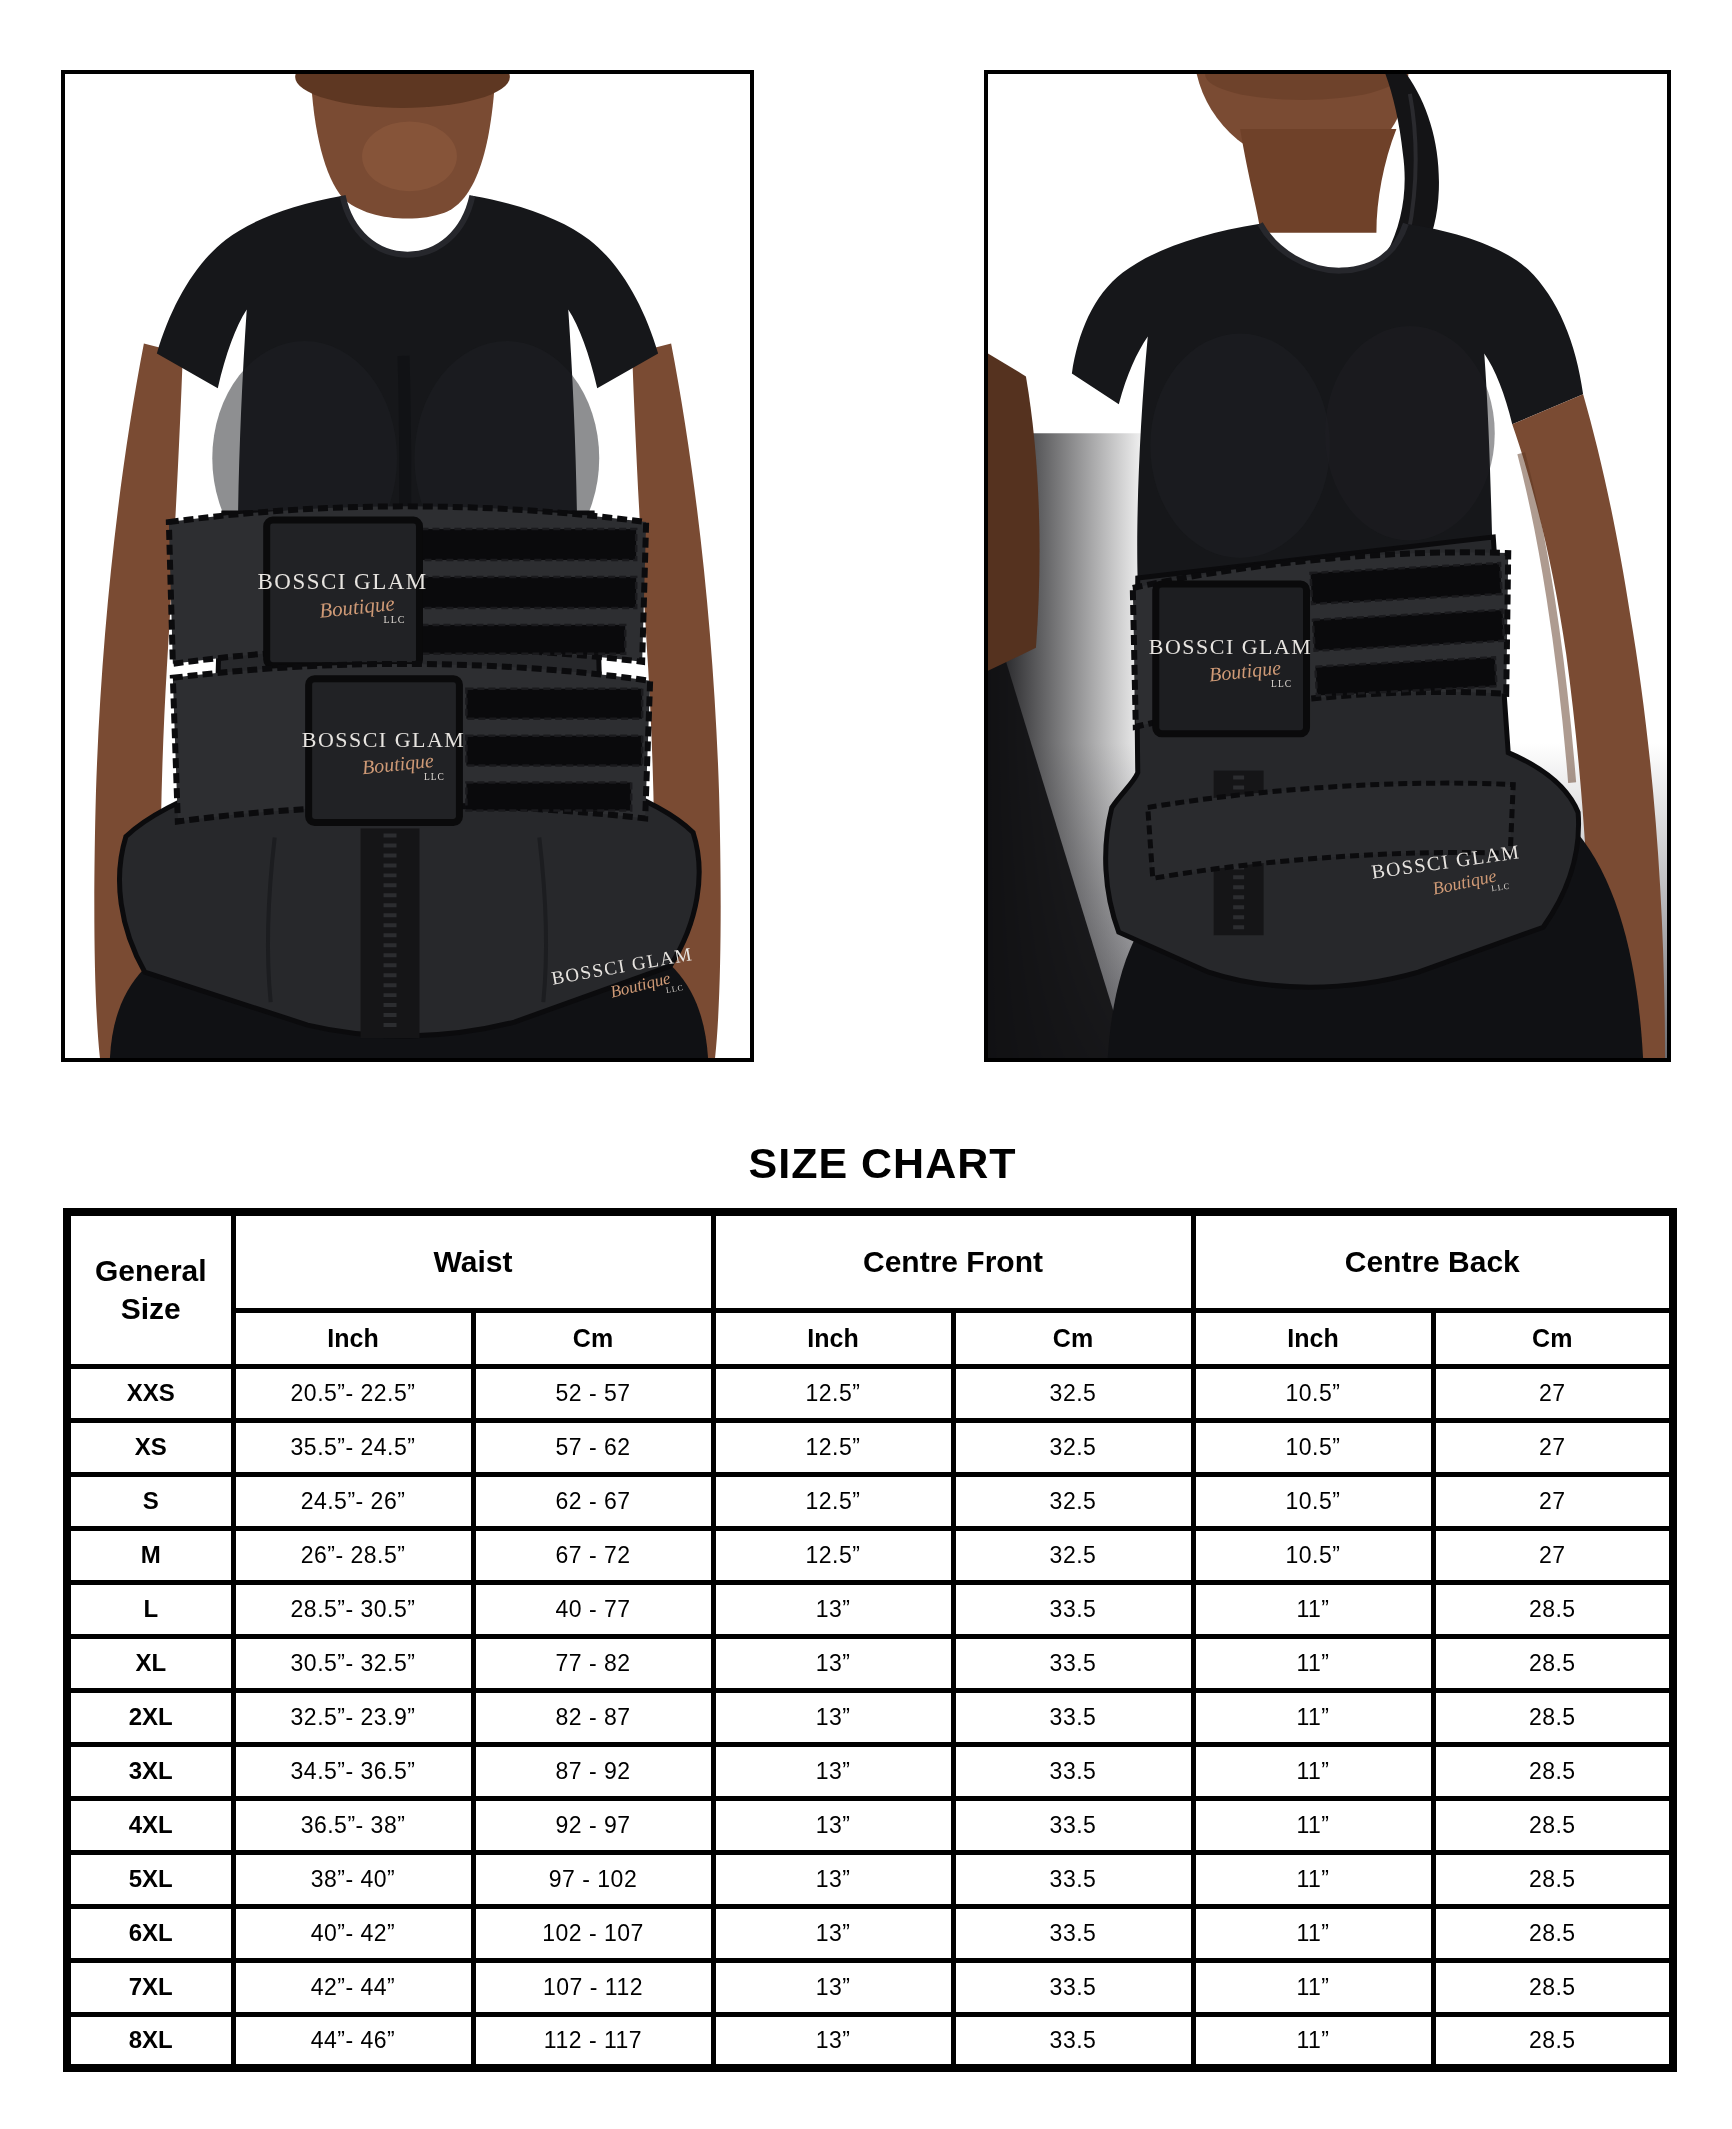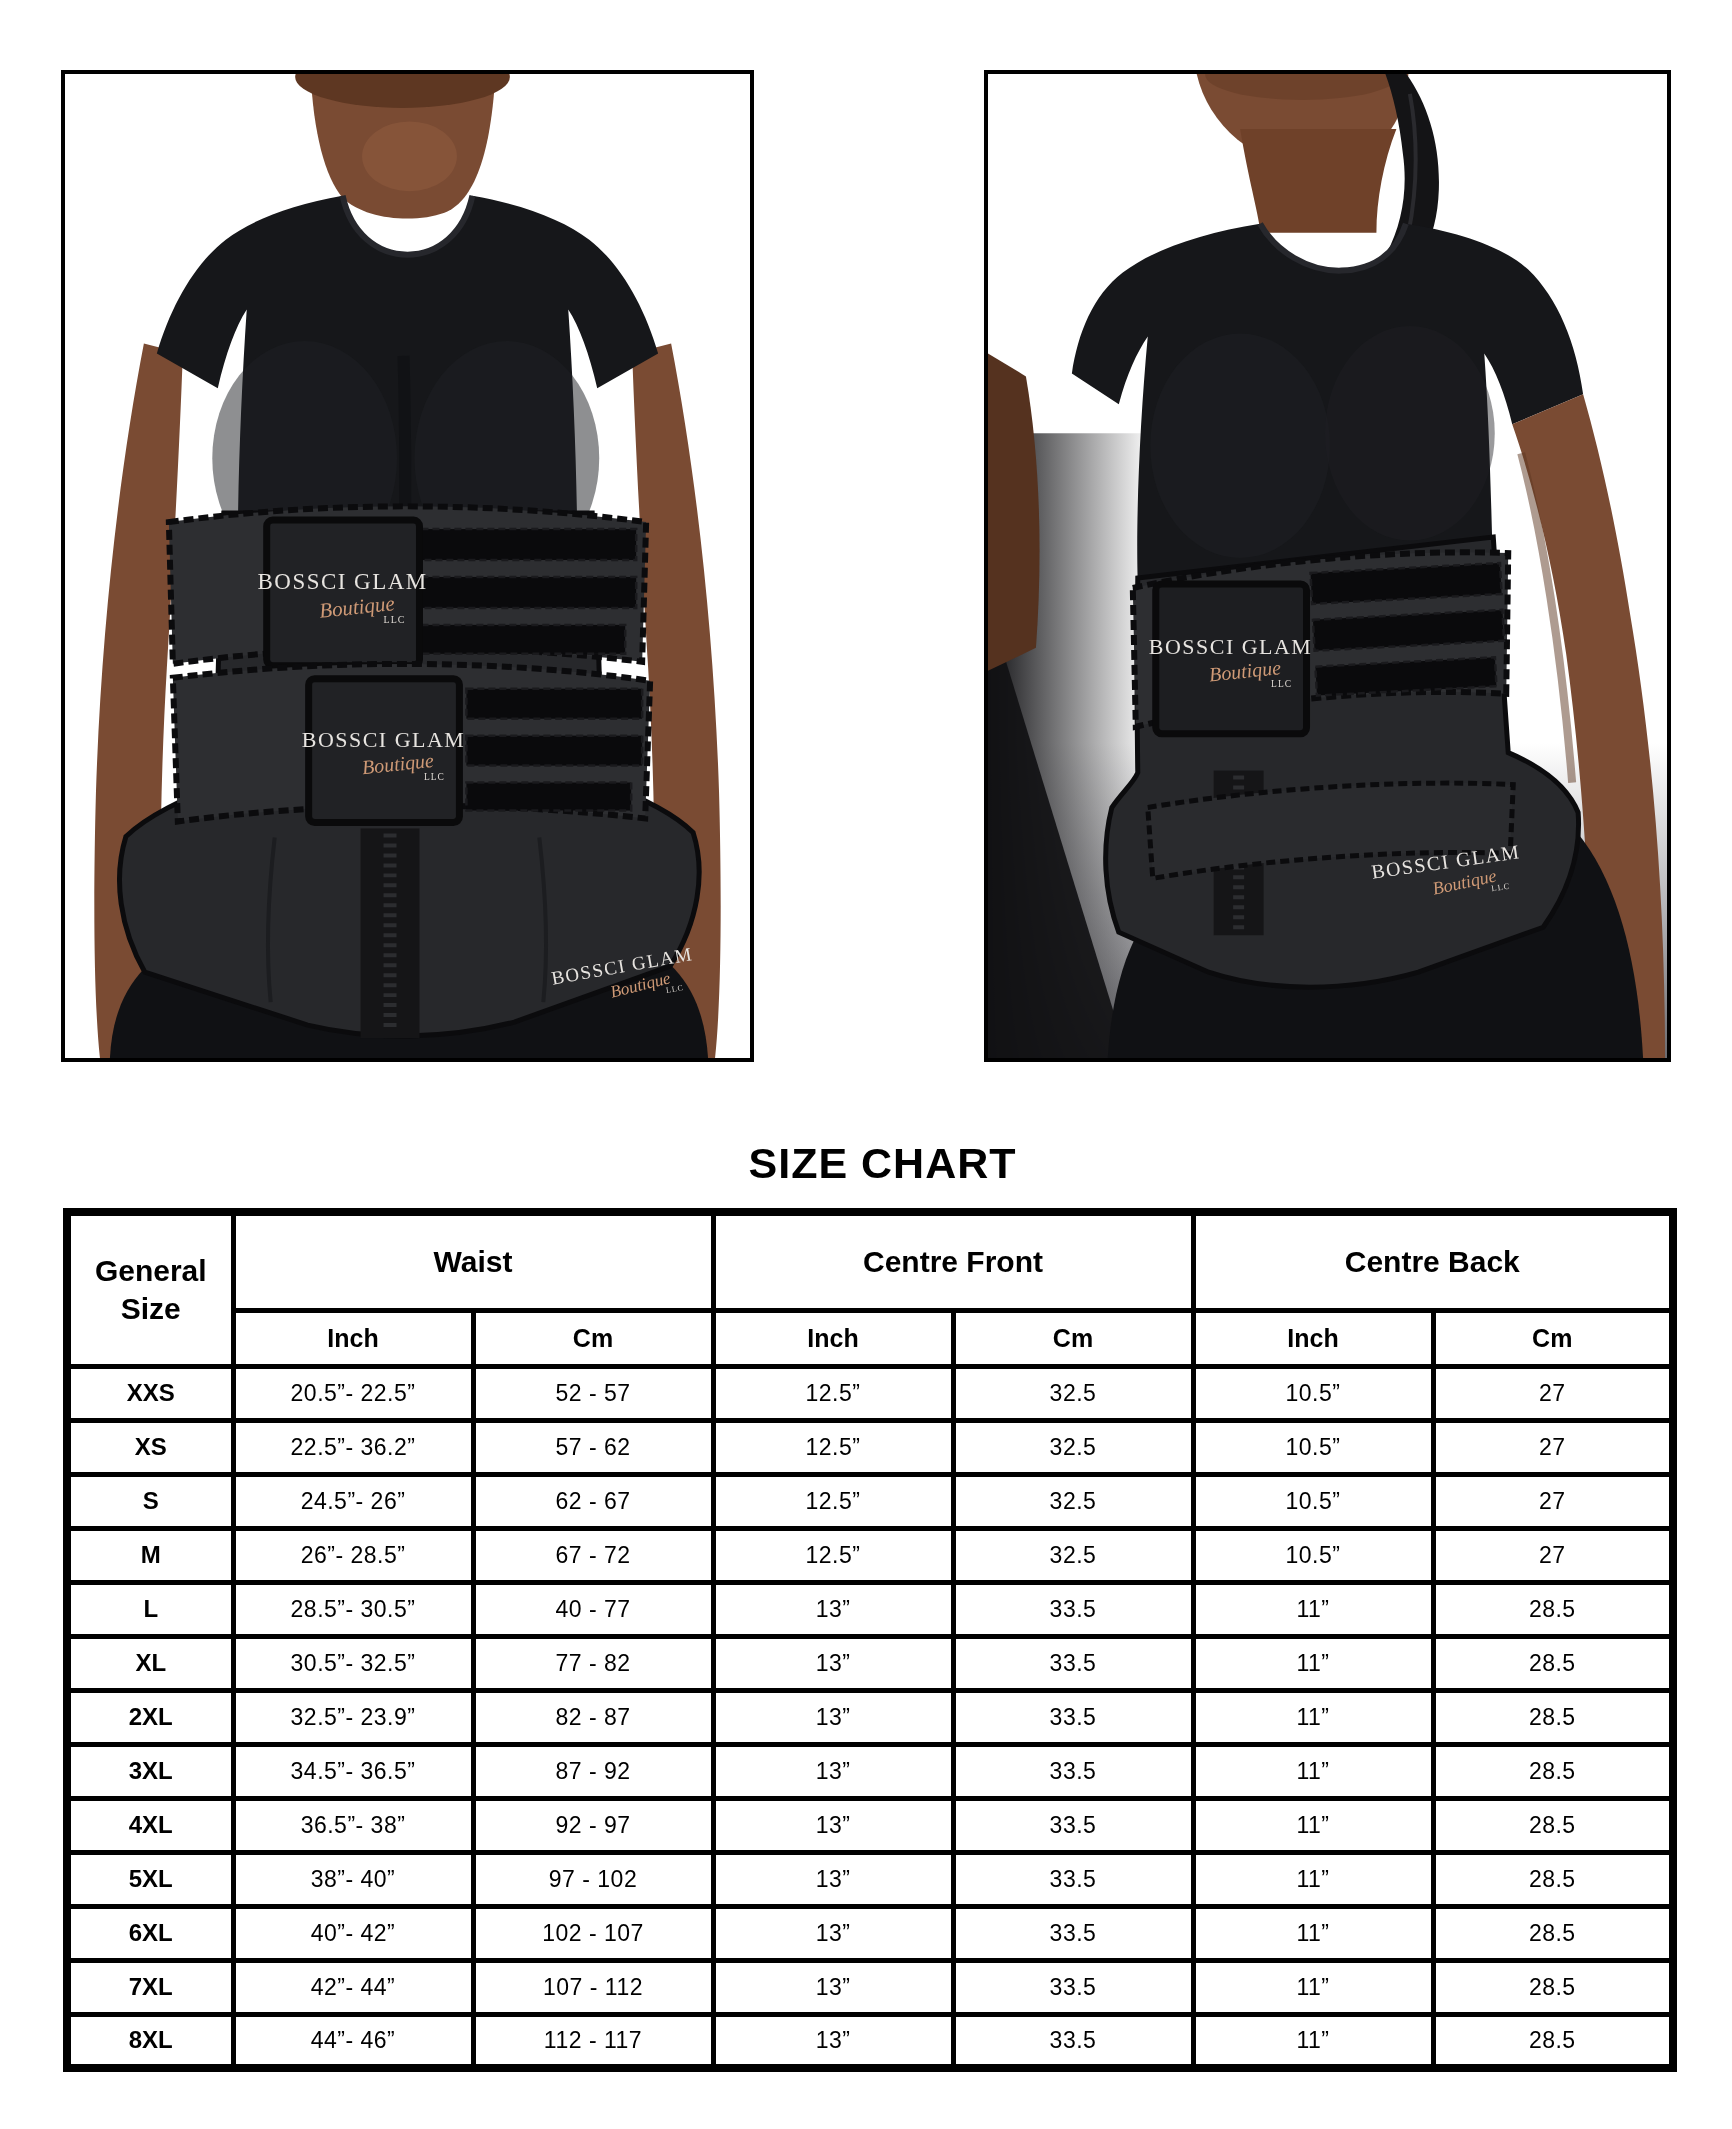--- a/index.html
+++ b/index.html
@@ -195,21 +195,21 @@
       <td class="sz">XXS</td>
       <td class="d">20.5”- 22.5”</td>
       <td class="d">52 - 57</td>
       <td class="d">12.5”</td>
       <td class="d">32.5</td>
       <td class="d">10.5”</td>
       <td class="d">27</td>
     </tr>
     <tr class="row-data">
       <td class="sz">XS</td>
-      <td class="d">22.5”- 36.2”</td>
+      <td class="d">35.5”- 24.5”</td>
       <td class="d">57 - 62</td>
       <td class="d">12.5”</td>
       <td class="d">32.5</td>
       <td class="d">10.5”</td>
       <td class="d">27</td>
     </tr>
     <tr class="row-data">
       <td class="sz">S</td>
       <td class="d">24.5”- 26”</td>
       <td class="d">62 - 67</td>

